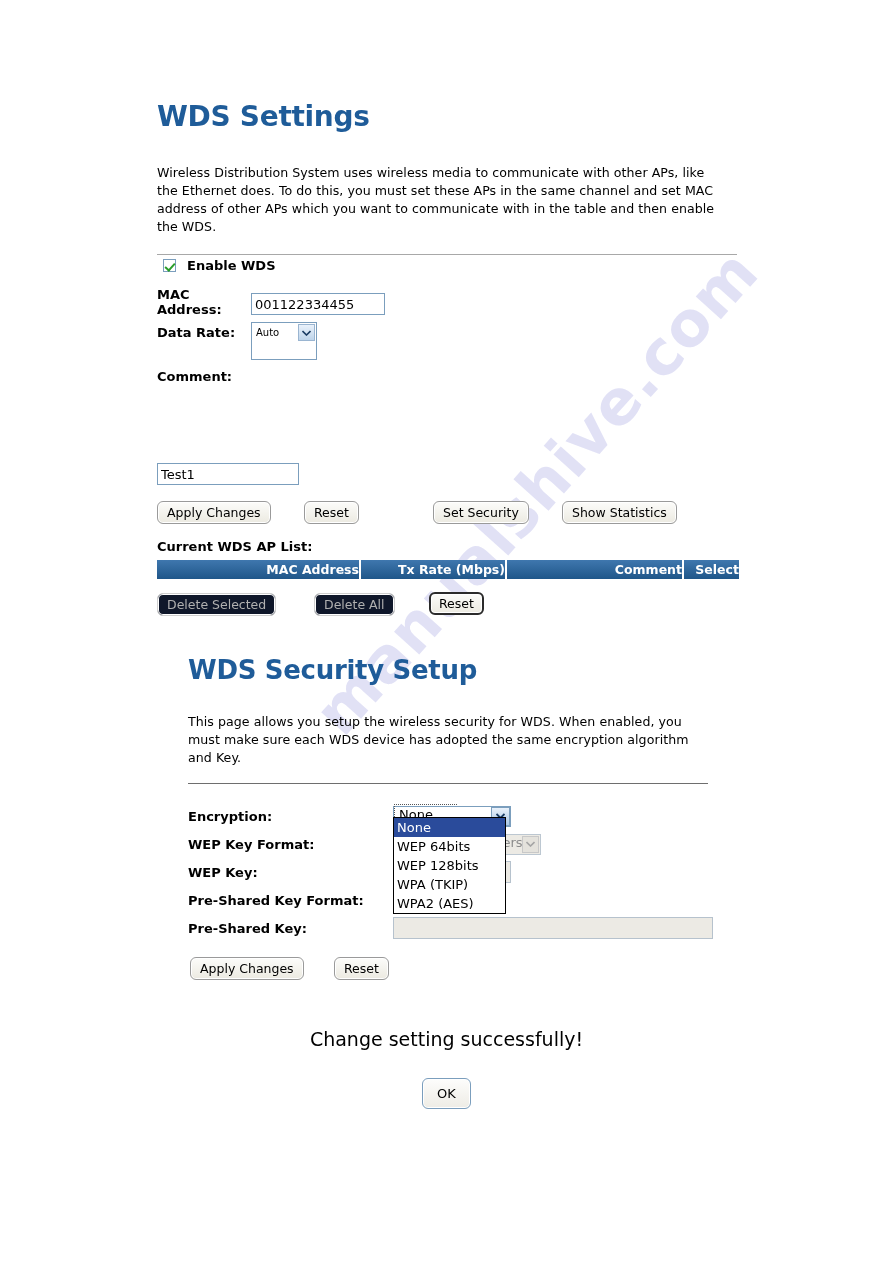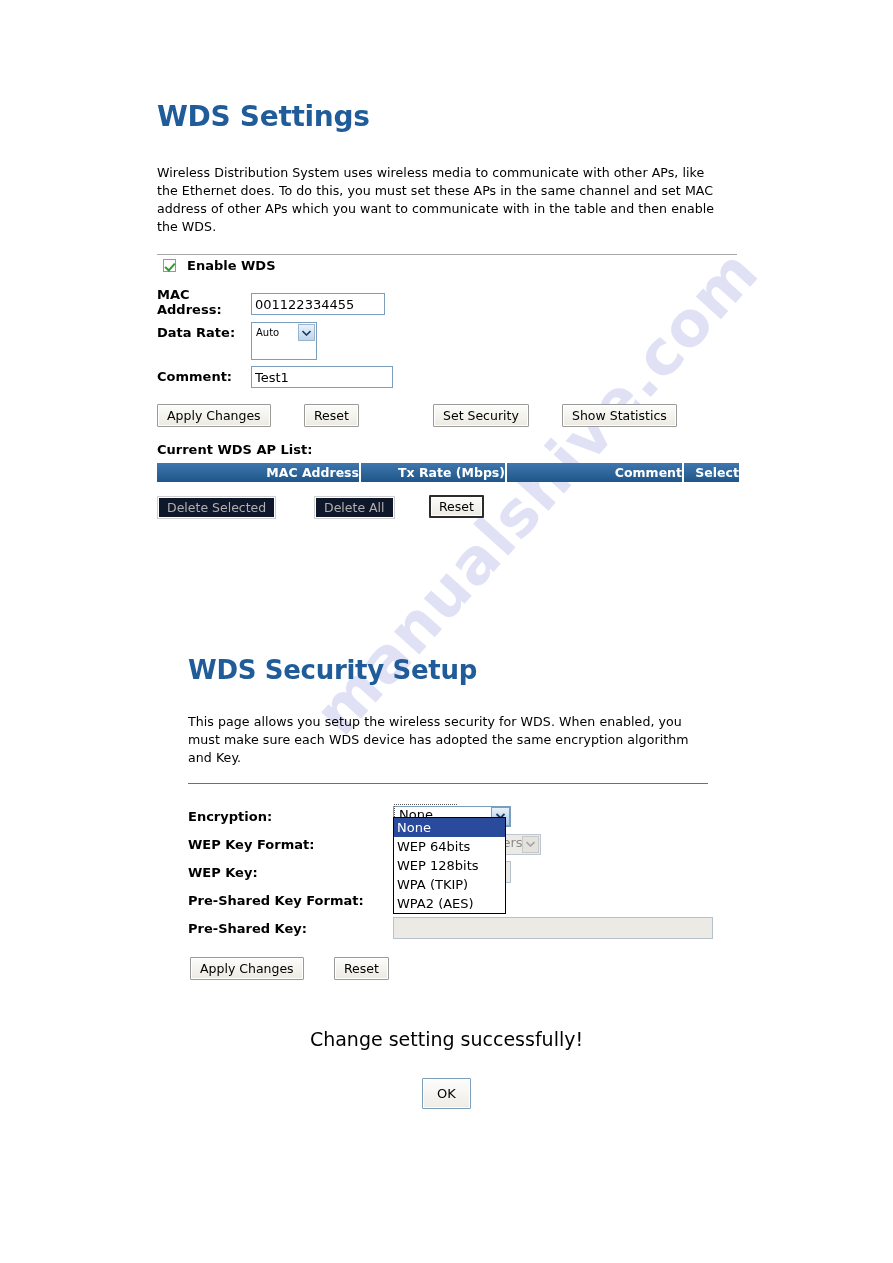--- a/index.html
+++ b/index.html
@@ -181,21 +181,21 @@
     margin-top: 16px;
     height: 24px;
     position: relative;
   }
   .btn {
     font-family: "DejaVu Sans", sans-serif;
     font-size: 12.5px;
     color: #000;
     background: linear-gradient(#fcfcfa, #eceae1);
     border: 1px solid #9a9a9a;
-    border-radius: 1px;
+    border-radius: 6px;
     padding: 2px 9px;
     height: 23px;
     box-sizing: border-box;
     cursor: pointer;
     line-height: 17px;
     white-space: nowrap;
     display: inline-block;
     box-shadow: 0 0 0 1px #ffffff inset;
   }
   .btn.focused {
@@ -433,21 +433,21 @@
         <div class="sel datarate-sel">
           <span class="sel-val">Auto</span>
           <span class="sel-arrow">
             <svg width="9" height="6" viewBox="0 0 9 6">
                 <path d="M0.5 1 L4.5 5 L8.5 1" fill="none" stroke="#1b3c63" stroke-width="1.6"></path>
               </svg>
           </span>
         </div>
       </div>
 
-      <div class="frow" style="margin-top:6px;">
+      <div class="frow" style="margin-top:6px;flex-direction:column;">
         <div class="flabel">Comment:</div>
         <input class="txt comment-input" type="text" value="Test1" style="">
       </div>
 
       <div class="btnrow">
         <button class="btn btn-abs" style="left:0px;top:0;">Apply Changes</button>
         <button class="btn btn-abs" style="left:147px;top:0;">Reset</button>
         <button class="btn btn-abs" style="left:276px;top:0;">Set Security</button>
         <button class="btn btn-abs" style="left:405px;top:0;">Show Statistics</button>
       </div>

